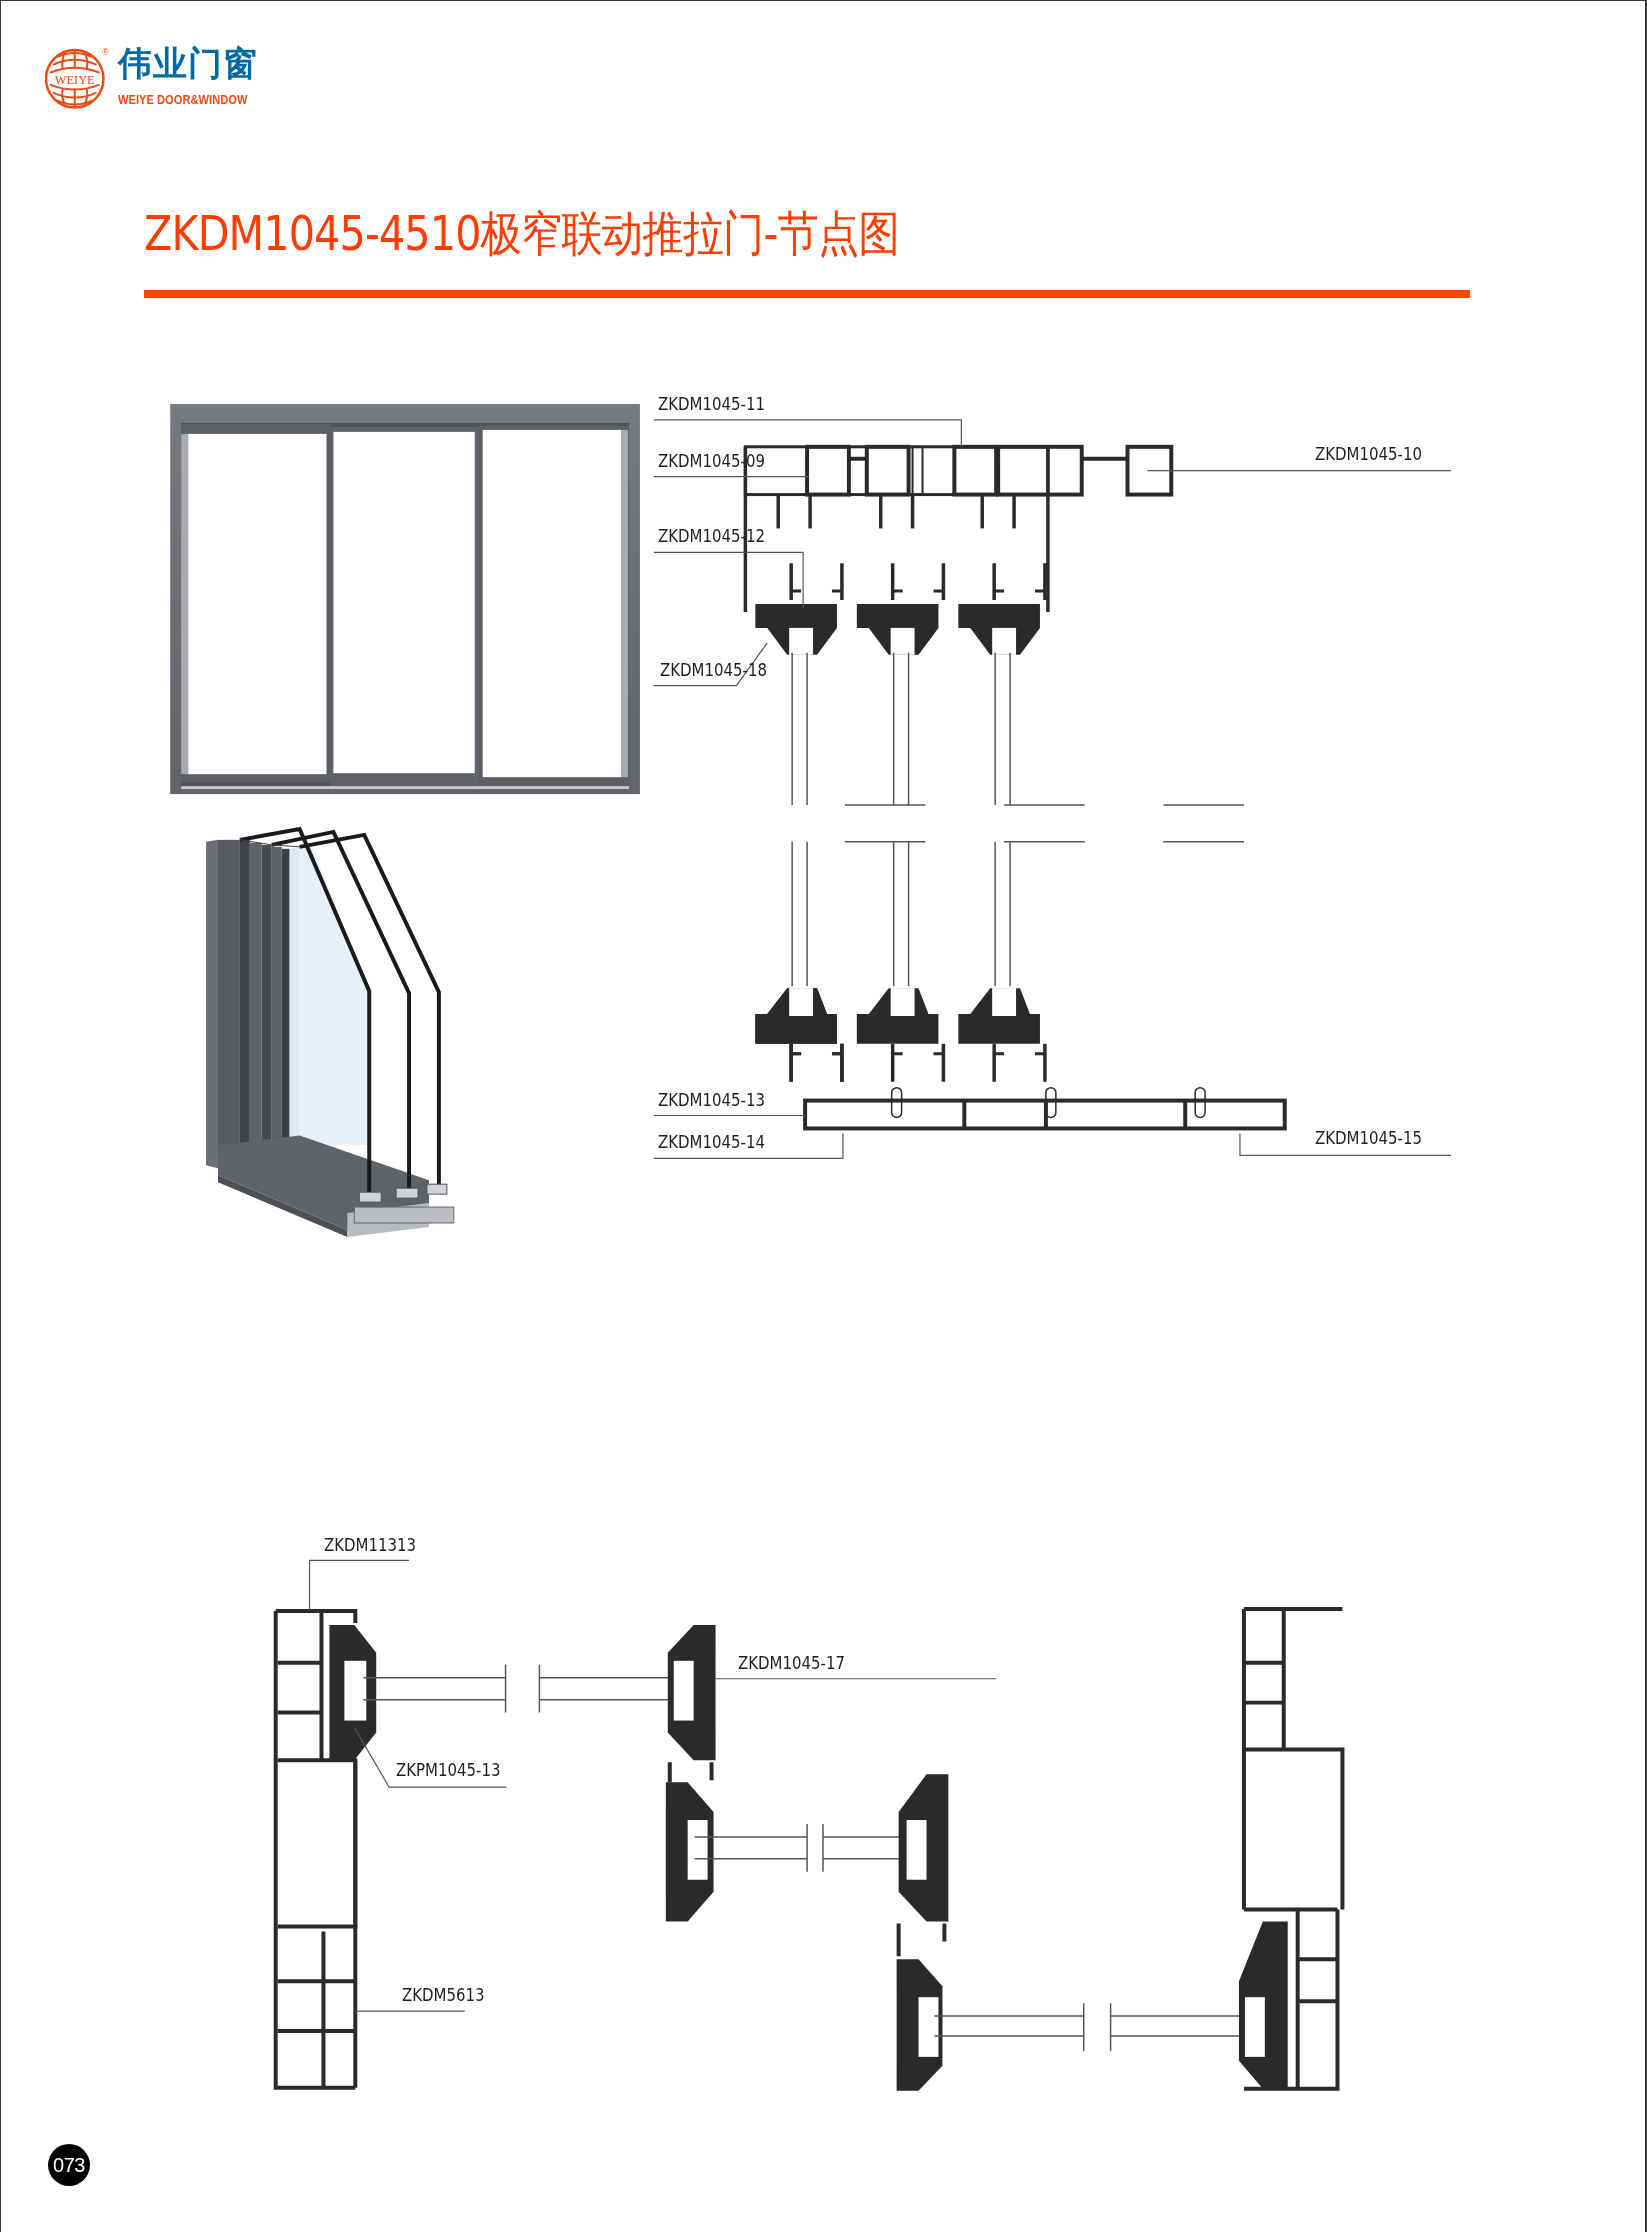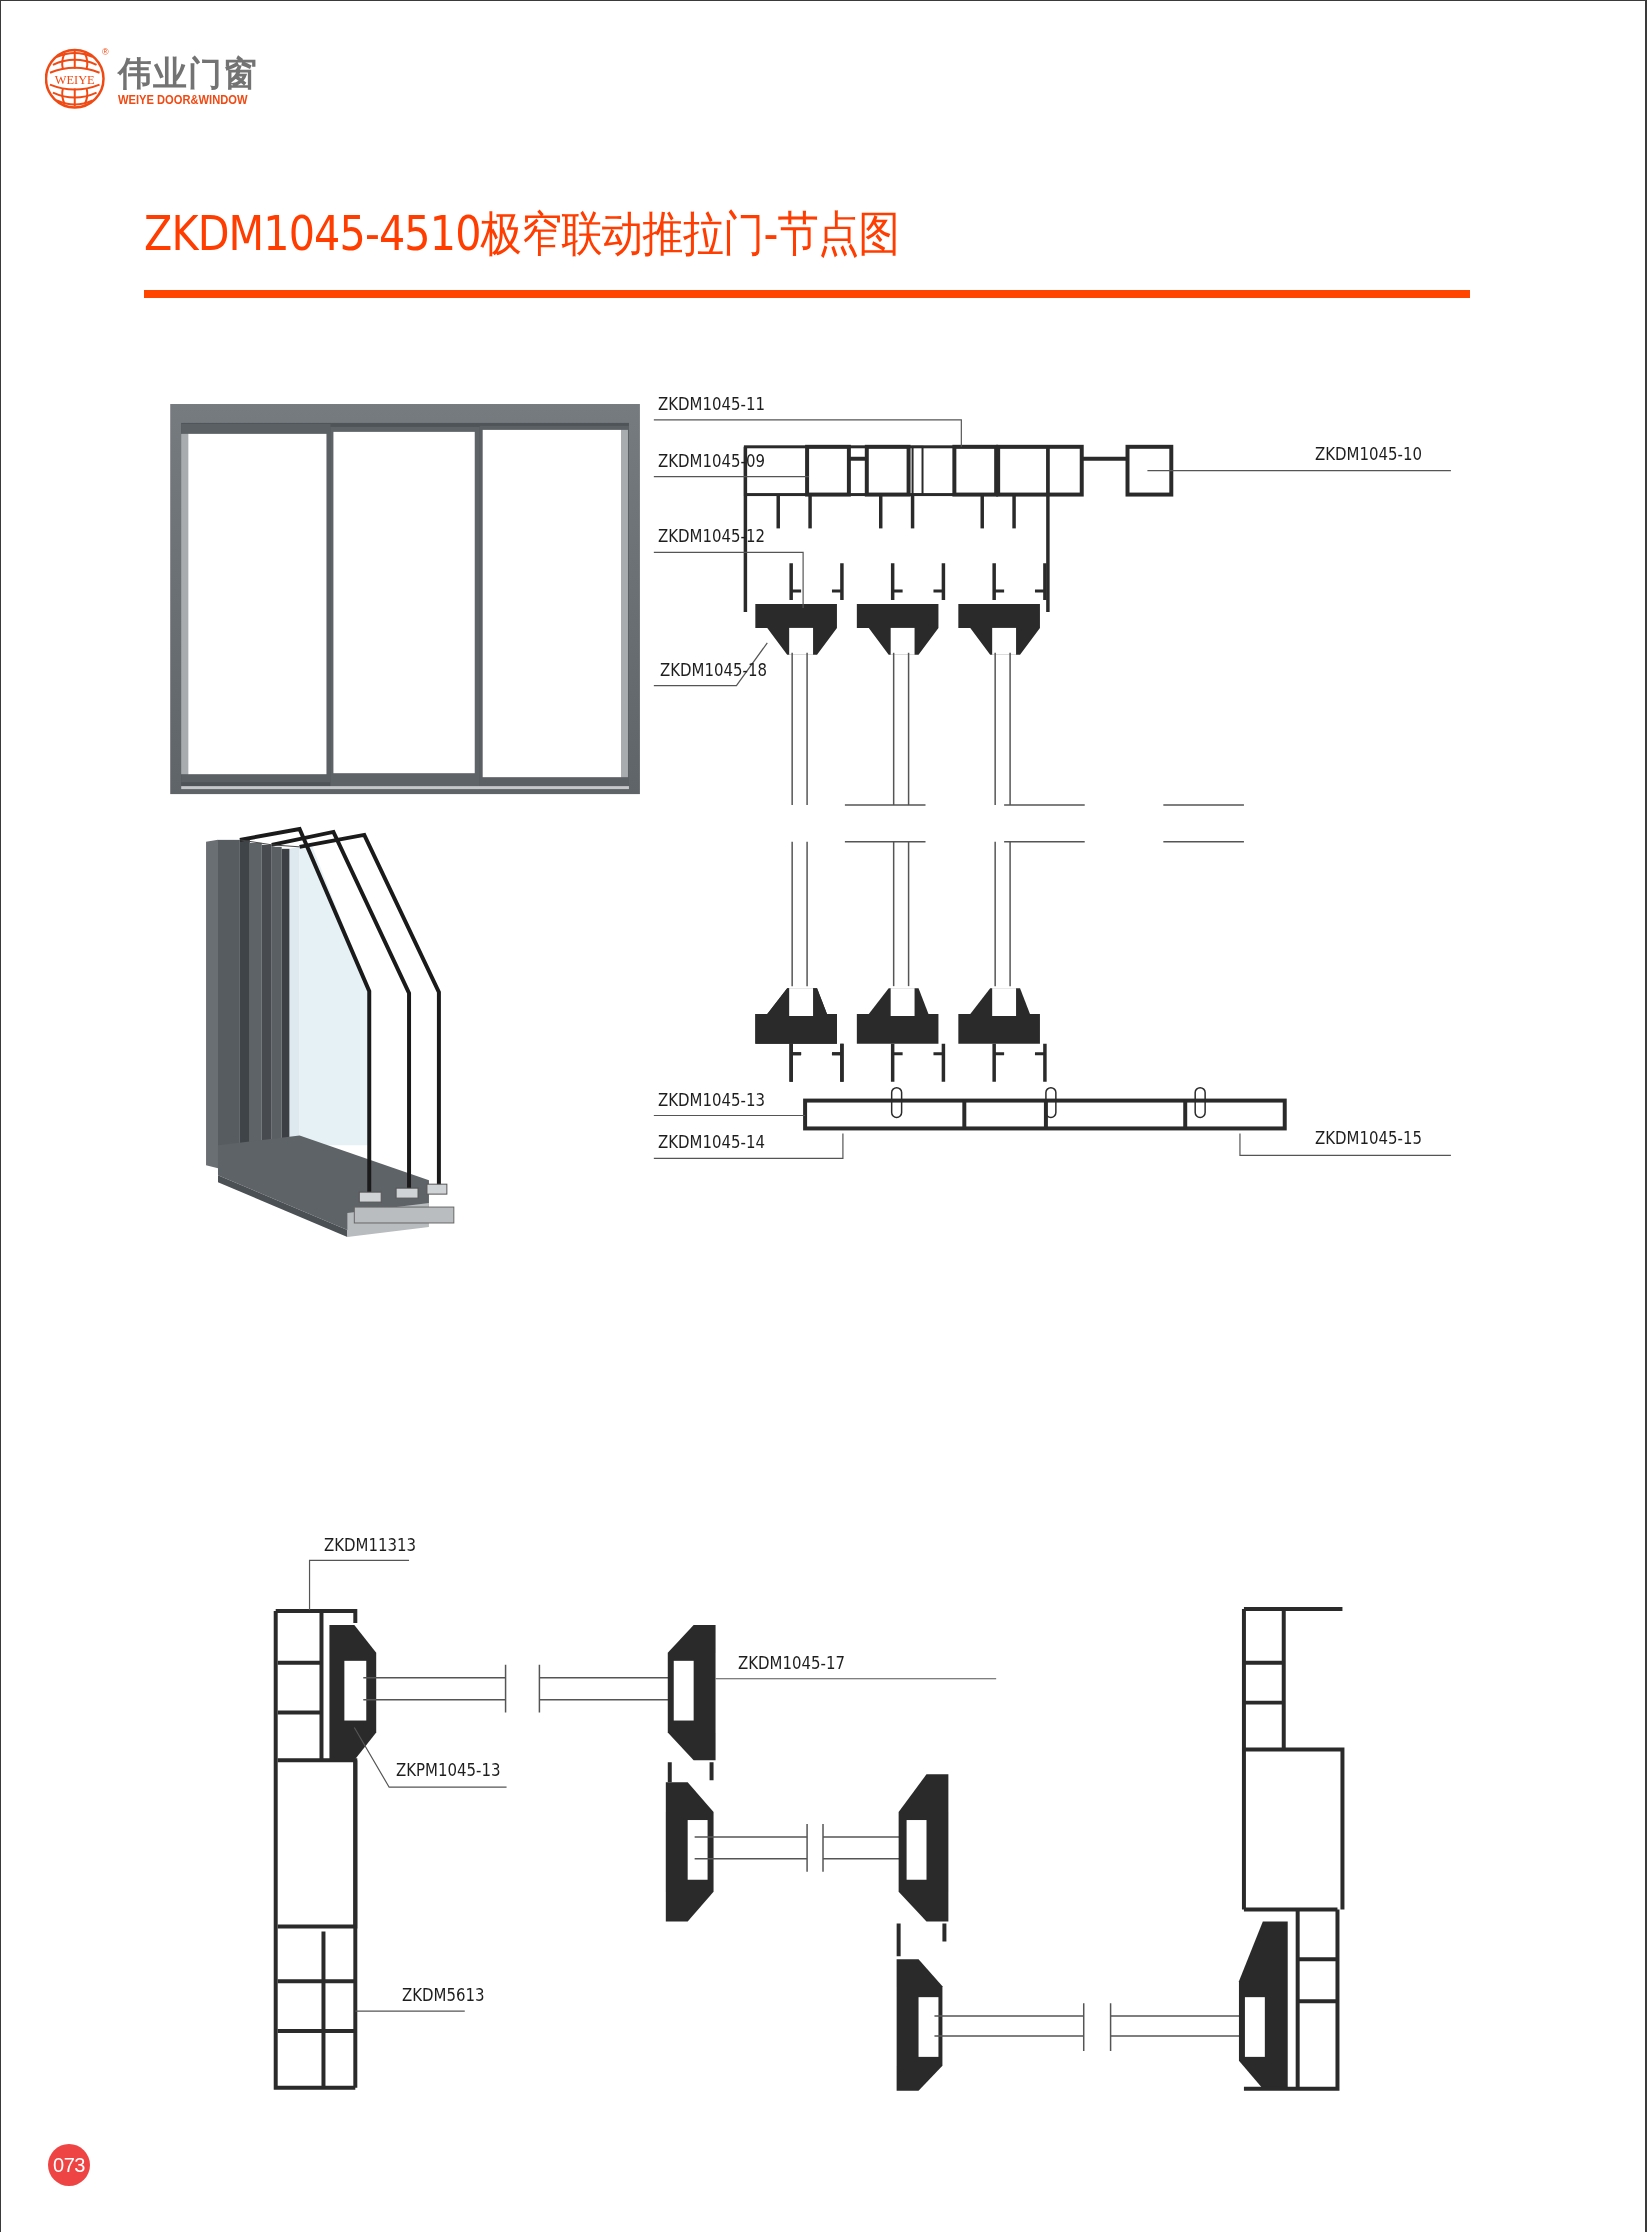--- a/index.html
+++ b/index.html
@@ -1,25 +1,25 @@
 <!DOCTYPE html>
 <html><head>
 <meta charset="utf-8">
 <style>
   html, body { margin: 0; padding: 0; background: #ffffff; }
   body { width: 1648px; height: 2233px; position: relative; overflow: hidden; font-family: "Liberation Sans", "DejaVu Sans", sans-serif; }
   .page { position: absolute; left: 0; top: 0; width: 1644px; height: 2231px; border-top: 1px solid #3a3a3a; border-left: 1px solid #3a3a3a; border-right: 3px solid #3a3a3a; border-bottom: 1px solid #3a3a3a; box-sizing: content-box; background: #fff; }
-  .logo-text-cn { position: absolute; left: 117px; top: 50px; font-family: "DejaVu Sans", sans-serif; font-weight: bold; font-size: 34px; color: #737373; letter-spacing: 1px; white-space: nowrap; }
+  .logo-text-cn { position: absolute; left: 117px; top: 40px; font-family: "DejaVu Sans", sans-serif; font-weight: bold; font-size: 34px; color: #0369a1; letter-spacing: 1px; white-space: nowrap; }
   .logo-text-en { position: absolute; left: 117px; top: 92px; font-family: "Liberation Sans", sans-serif; font-weight: bold; font-size: 12.4px; color: #f04a14; white-space: nowrap; transform: scaleX(0.9); transform-origin: left; }
   .reg { position: absolute; left: 101px; top: 46px; font-size: 9px; color: #f04a14; }
   .title { position: absolute; left: 143px; top: 201px; font-family: "DejaVu Sans", sans-serif; font-size: 48px; color: #ff3d00; white-space: nowrap; letter-spacing: -1px; transform: scaleX(0.86); transform-origin: left; }
   .title-bar { position: absolute; left: 143px; top: 289px; width: 1326px; height: 8px; background: #ff4500; }
   .label { position: absolute; font-family: "DejaVu Sans", sans-serif; font-size: 17px; color: #1e1e1e; white-space: nowrap; transform: scaleX(0.88); transform-origin: left; }
   svg.draw { position: absolute; left: 0; top: 0; }
-  .page-num { position: absolute; left: 47px; top: 2143px; width: 42px; height: 42px; border-radius: 50%; background: #ef4444; color: #fff; font-family: "Liberation Sans", sans-serif; font-size: 20px; line-height: 42px; text-align: center; letter-spacing: -0.5px; }
+  .page-num { position: absolute; left: 47px; top: 2143px; width: 42px; height: 42px; border-radius: 50%; background: #000000; color: #fff; font-family: "Liberation Sans", sans-serif; font-size: 20px; line-height: 42px; text-align: center; letter-spacing: -0.5px; }
 </style>
 </head>
 <body>
 
 <div class="page">
 
   <div>
     <svg class="draw" width="119" height="119" style="left:44px;top:40px;" viewBox="0 0 120 120">
       <circle cx="30" cy="38" r="29" fill="none" stroke="#f04a14" stroke-width="2.5"></circle>
       <path d="M8 24 Q30 14 52 24 M5 32 Q30 22 55 32 M12 16 Q30 8 48 16" fill="none" stroke="#f04a14" stroke-width="2"></path>

